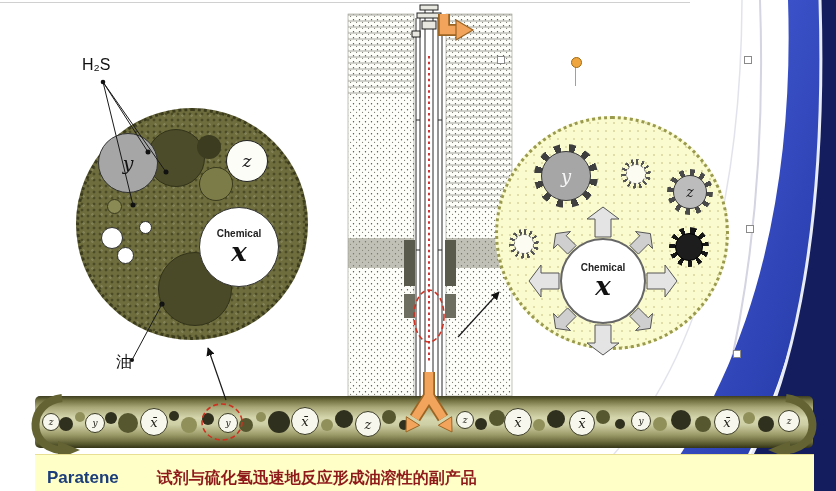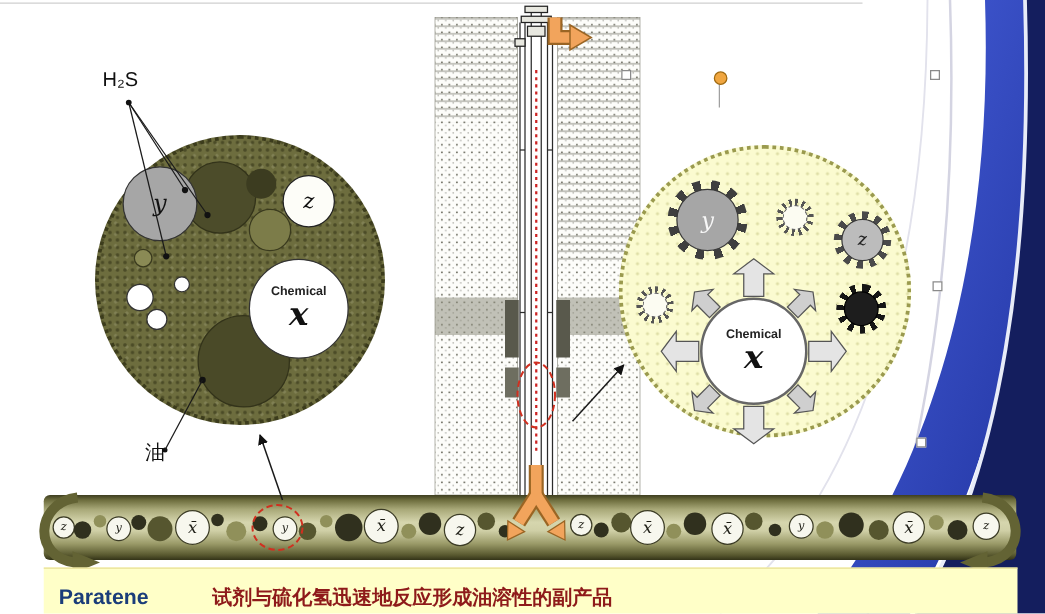--- a/index.html
+++ b/index.html
@@ -48,21 +48,21 @@
   #pipe{left:35px;top:396px;width:778px;height:52px;border-radius:5px;z-index:3;
     background:linear-gradient(180deg,#3e3e20 0%,#6e6e3e 8%,#a8a878 22%,#d6d6ae 42%,#cfcfa6 55%,#9a9a68 75%,#5a5a30 92%,#333318 100%);}
   #pipe-particles{z-index:4;}
   .particle{position:absolute;border-radius:50%;display:flex;align-items:center;justify-content:center;
     font-family:"DejaVu Serif","Liberation Serif",serif;font-style:italic;color:#1c1c14;}
 
   
   #caption{left:35px;top:454px;width:779px;height:47px;background:#ffffc8;border-top:1px solid #e8df94;
     display:flex;align-items:center;padding-left:12px;box-sizing:border-box;z-index:5;gap:36px;}
   #caption .brand{font-weight:bold;font-size:17px;color:#1b3d7a;}
-  #caption .rest{font-weight:bold;font-size:16px;color:#8e1a1a;margin-left:15px;}
+  #caption .rest{font-weight:bold;font-size:16px;color:#8e1a1a;margin-left:2px;}
 
   
   .handle{position:absolute;width:6px;height:6px;background:#fff;border:1px solid #8a8a8a;z-index:7;}
   #rot-dot{position:absolute;left:571px;top:57px;width:9px;height:9px;border-radius:50%;background:#f0a640;border:1px solid #a06a10;z-index:7;}
   #rot-stem{position:absolute;left:575px;top:66px;width:1px;height:20px;background:#a0a0a0;z-index:7;}
   #top-line{left:0;top:2px;width:690px;height:1px;background:#d0d0d0;}
 </style>
 </head>
 <body>
 

